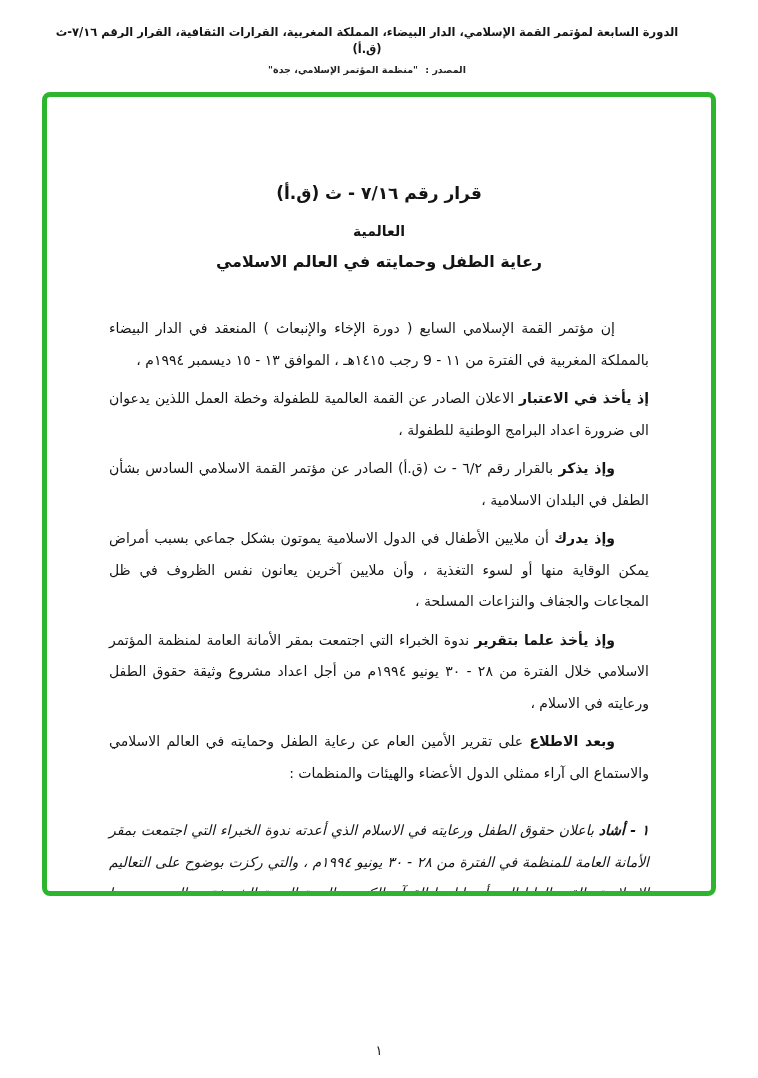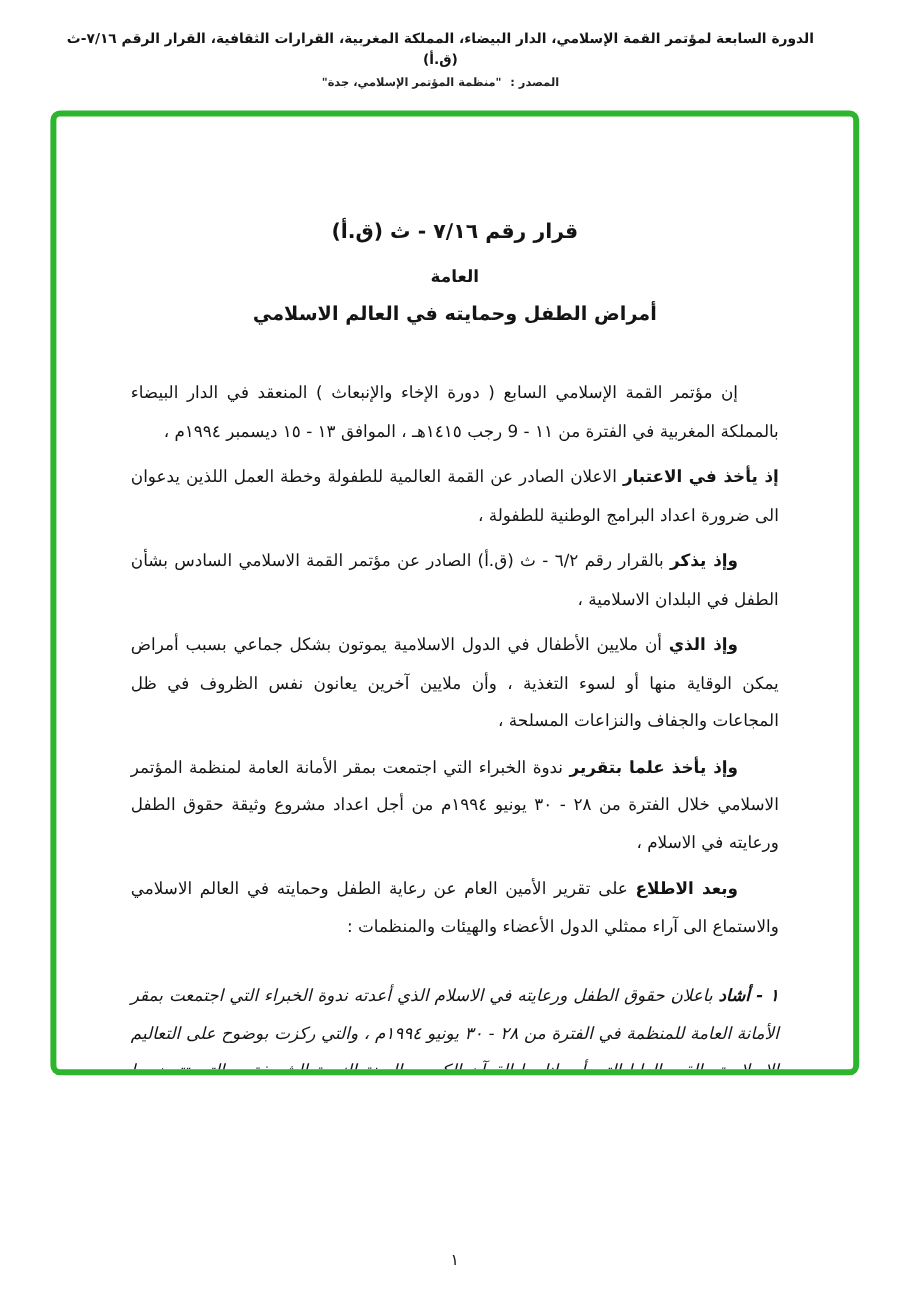--- a/index.html
+++ b/index.html
@@ -78,31 +78,31 @@
     <span class="src-label">المصدر :</span>
     <span class="src-value">"منظمة المؤتمر الإسلامي، جدة"</span>
   </div>
 </header>
 
 <main class="frame" style="border-color: rgb(45, 181, 45);">
   <div class="content">
 
     <div class="title-block">
       <div class="title-line1">قرار رقم ٧/١٦ - ث (ق.أ)</div>
-      <div class="title-line2">العامة</div>
-      <div class="title-line3">أمراض الطفل وحمايته في العالم الاسلامي</div>
+      <div class="title-line2">العالمية</div>
+      <div class="title-line3">رعاية الطفل وحمايته في العالم الاسلامي</div>
     </div>
 
     <p class="para indent"><span>إن مؤتمر القمة الإسلامي السابع ( دورة الإخاء والإنبعاث ) المنعقد في الدار البيضاء بالمملكة المغربية في الفترة من ١١ - 9 رجب ١٤١٥هـ ، الموافق ١٣ - ١٥ ديسمبر ١٩٩٤م ،</span></p>
 
     <p class="para"><span class="bold">إذ يأخذ في الاعتبار</span><span> الاعلان الصادر عن القمة العالمية للطفولة وخطة العمل اللذين يدعوان الى ضرورة اعداد البرامج الوطنية للطفولة ،</span></p>
 
     <p class="para indent"><span class="bold">وإذ يذكر</span><span> بالقرار رقم ٦/٢ - ث (ق.أ) الصادر عن مؤتمر القمة الاسلامي السادس بشأن الطفل في البلدان الاسلامية ،</span></p>
 
-    <p class="para indent"><span class="bold">وإذ الذي</span><span> أن ملايين الأطفال في الدول الاسلامية يموتون بشكل جماعي بسبب أمراض يمكن الوقاية منها أو لسوء التغذية ، وأن ملايين آخرين يعانون نفس الظروف في ظل المجاعات والجفاف والنزاعات المسلحة ،</span></p>
+    <p class="para indent"><span class="bold">وإذ يدرك</span><span> أن ملايين الأطفال في الدول الاسلامية يموتون بشكل جماعي بسبب أمراض يمكن الوقاية منها أو لسوء التغذية ، وأن ملايين آخرين يعانون نفس الظروف في ظل المجاعات والجفاف والنزاعات المسلحة ،</span></p>
 
     <p class="para indent"><span class="bold">وإذ يأخذ علما بتقرير</span><span> ندوة الخبراء التي اجتمعت بمقر الأمانة العامة لمنظمة المؤتمر الاسلامي خلال الفترة من ٢٨ - ٣٠ يونيو ١٩٩٤م من أجل اعداد مشروع وثيقة حقوق الطفل ورعايته في الاسلام ،</span></p>
 
     <p class="para indent"><span class="bold">وبعد الاطلاع</span><span> على تقرير الأمين العام عن رعاية الطفل وحمايته في العالم الاسلامي والاستماع الى آراء ممثلي الدول الأعضاء والهيئات والمنظمات :</span></p>
 
     <p class="para item"><span class="bold">١ - </span><span class="bold">أشاد</span><span> باعلان حقوق الطفل ورعايته في الاسلام الذي أعدته ندوة الخبراء التي اجتمعت بمقر الأمانة العامة للمنظمة في الفترة من ٢٨ - ٣٠ يونيو ١٩٩٤م ، والتي ركزت بوضوح على التعاليم الاسلامية والقيم العليا التي أوصانا بها القرآن الكريم والسنة النبوية الشريفة ، والتي تتميز بها الأمة الاسلامية عن سائر شعوب الأرض ، كي تكون مرجعا</span></p>
 
   </div>
 </main>
 

